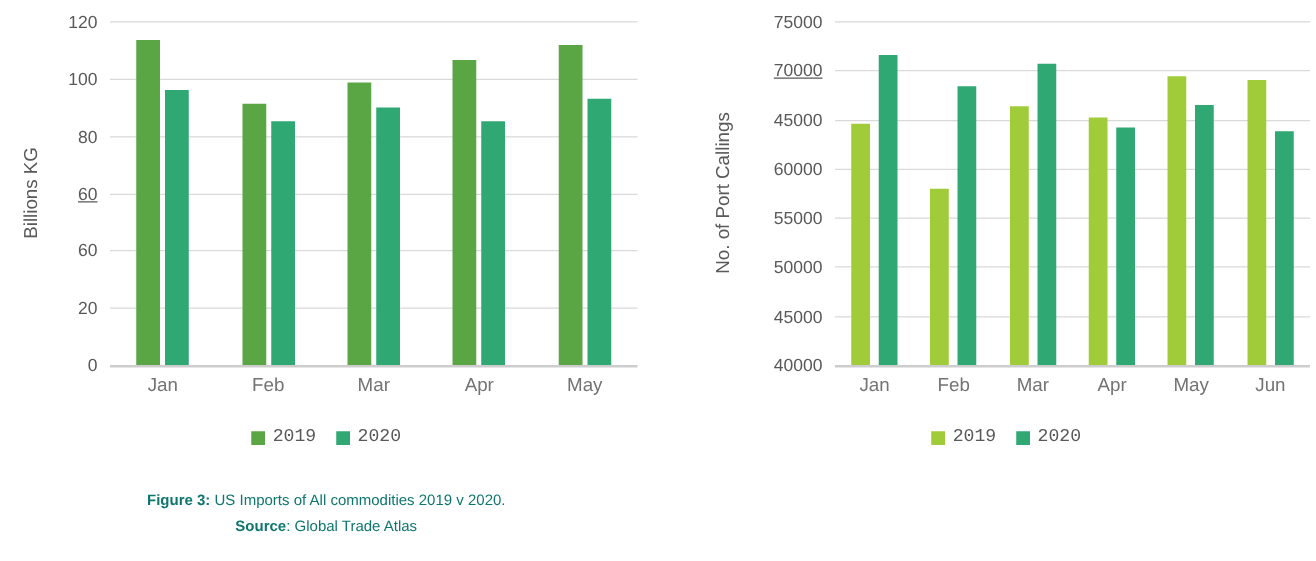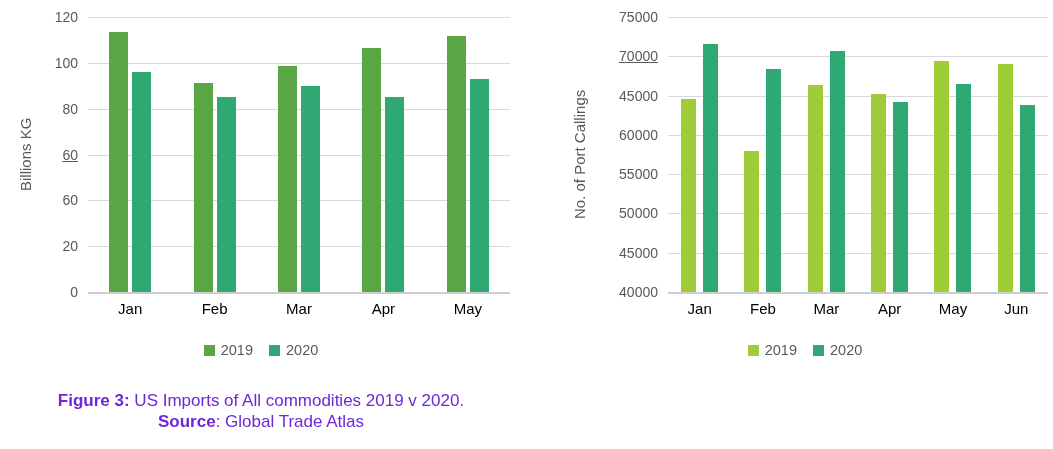--- a/index.html
+++ b/index.html
@@ -34,28 +34,28 @@
   .gridline.baseline{height:2px;background:#CDCDCD;}
   .bars{position:absolute;left:0;right:0;top:0;bottom:0;display:flex;}
   .cat{flex:1;display:flex;align-items:flex-end;justify-content:center;}
   .f0 .cat{gap:4px;}
   .f1 .cat{gap:7px;}
   .bar{flex:0 0 auto;}
   .f0 .bar{width:19px;}
   .f1 .bar{width:15px;}
 
   .xlabels{display:flex;margin-top:8px;}
-  .xlabel{flex:1;text-align:center;font-size:15px;color:#000000;}
-
-  .legend{display:flex;justify-content:center;align-items:center;gap:16px;margin-top:25px;}
+  .xlabel{flex:1;text-align:center;font-size:15px;color:#737373;}
+
+  .legend{display:flex;justify-content:center;align-items:center;gap:16px;margin-top:25px;font-family:Liberation Mono, monospace;}
   .legend-item{display:flex;align-items:center;gap:6px;}
   .legend-swatch{width:11px;height:11px;flex:0 0 auto;}
   .legend-label{font-size:14.5px;color:#595959;}
 
-  .caption{margin-top:32px;text-align:center;font-size:17px;line-height:21px;color:#6d28d9;}
+  .caption{margin-top:32px;text-align:center;font-size:12px;line-height:21px;color:#0f766e;}
   .caption .b{font-weight:bold;}
 </style>
 </head>
 <body>
 
 <div class="figures">
 
   <div class="figure f0">
     <div class="chart-area">
       <div class="ytitle">Billions KG</div>

